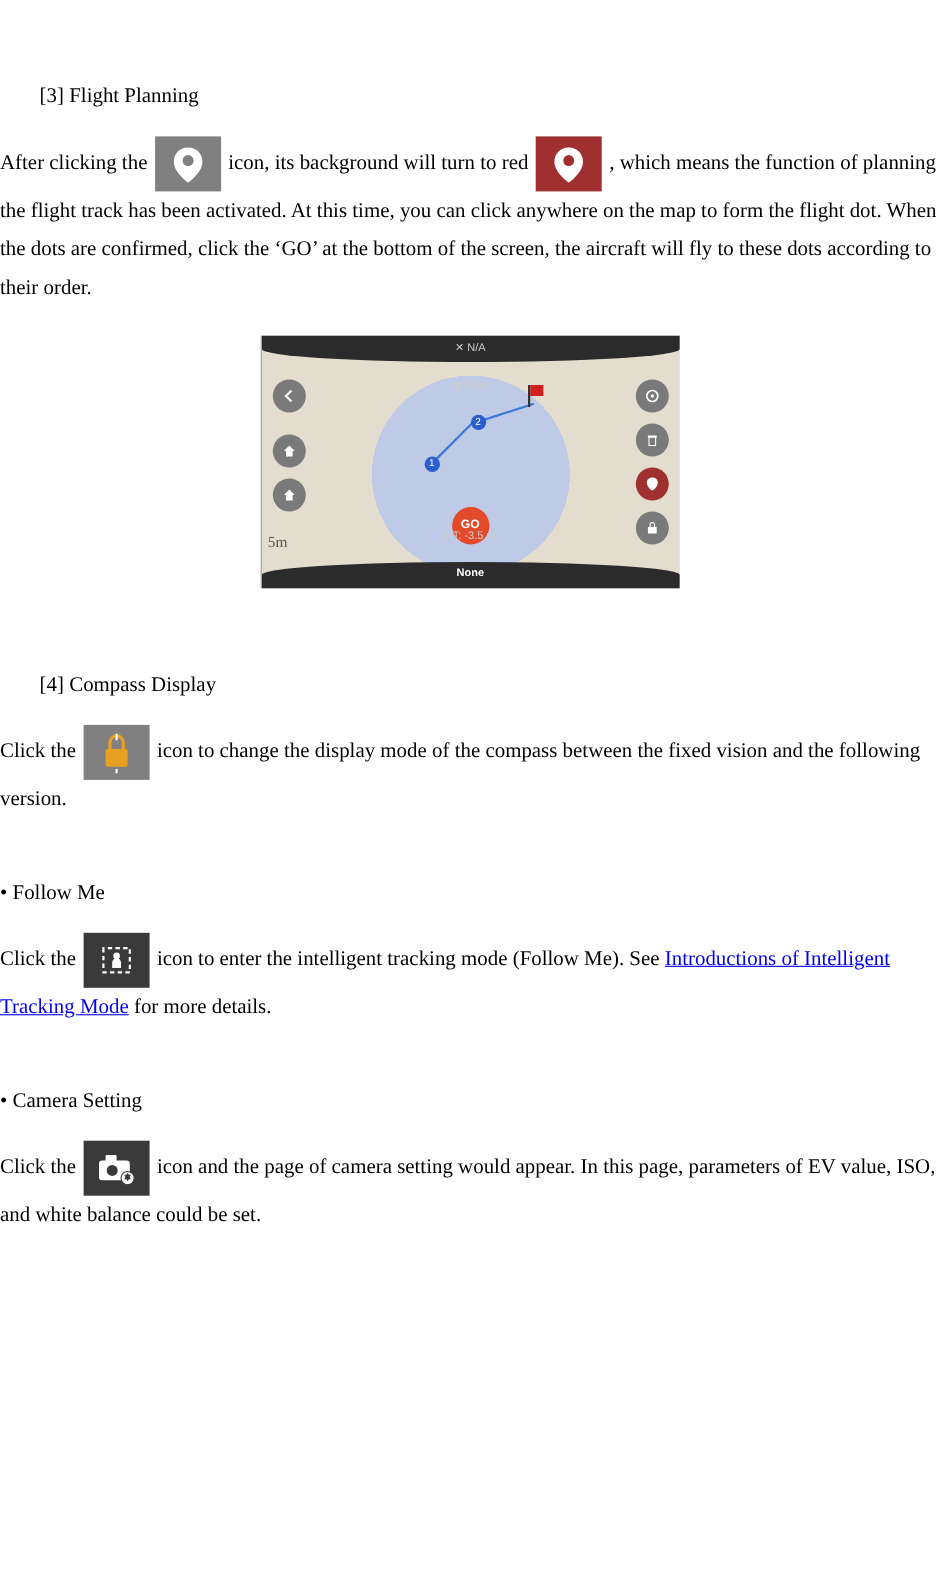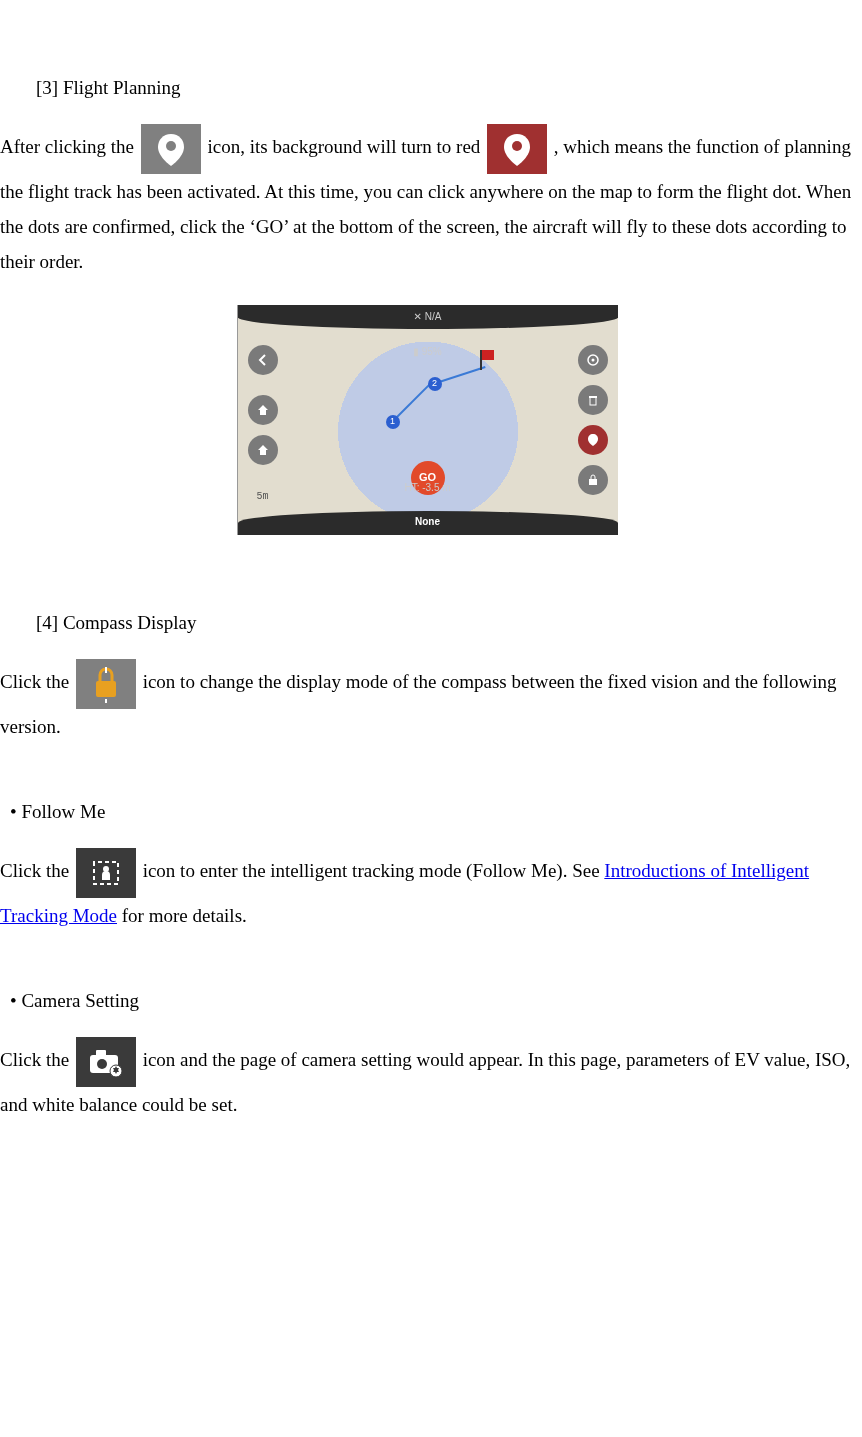--- a/index.html
+++ b/index.html
@@ -28,21 +28,20 @@
   a.doclink {
     color: #0000ee;
     text-decoration: underline;
   }
   .section-head {
     margin-top: 60px;
     padding-left: 36px;
   }
   .bullet-head {
     margin-top: 50px;
-    padding-left: 10px;
   }
   .figure {
     display: block;
     margin: 25px auto 0 auto;
     width: 380px;
     height: 230px;
     position: relative;
     background: radial-gradient(circle at center 55%, #bfcbe6 0 90px, #e2ddcf 90px 300px);
     border-left: 1px solid #999;
     overflow: hidden;
@@ -204,21 +203,21 @@
 
   <div class="track-line" style="left:155px; top:115px; width:55px; transform:rotate(-45deg);"></div>
   <div class="track-line" style="left:195px; top:78px; width:55px; transform:rotate(-18deg);"></div>
 
   <div class="waypoint" style="left:148px; top:110px;">1</div>
   <div class="waypoint" style="left:190px; top:72px;">2</div>
   <div class="flag" style="left:240px; top:45px;"></div>
 
   <div class="fig-go">GO</div>
 
-  <div style="position:absolute; left:19px; bottom:28px; font-size:10px; color:#555; font-family:Liberation Mono, monospace;">5m</div>
+  <div style="position:absolute; left:6px; bottom:28px; font-size:14px; color:#555; font-family:Liberation Serif, serif;">5m</div>
 
   <div class="fig-botbar">
     <span>HT: -3.5 m</span>
     <span style="color:#fff;font-weight:bold;">None</span>
     <span>DIS: 1 m</span>
   </div>
 </div>
 
 <p class="section-head" style="margin-top:70px;">[4] Compass Display</p>
 

